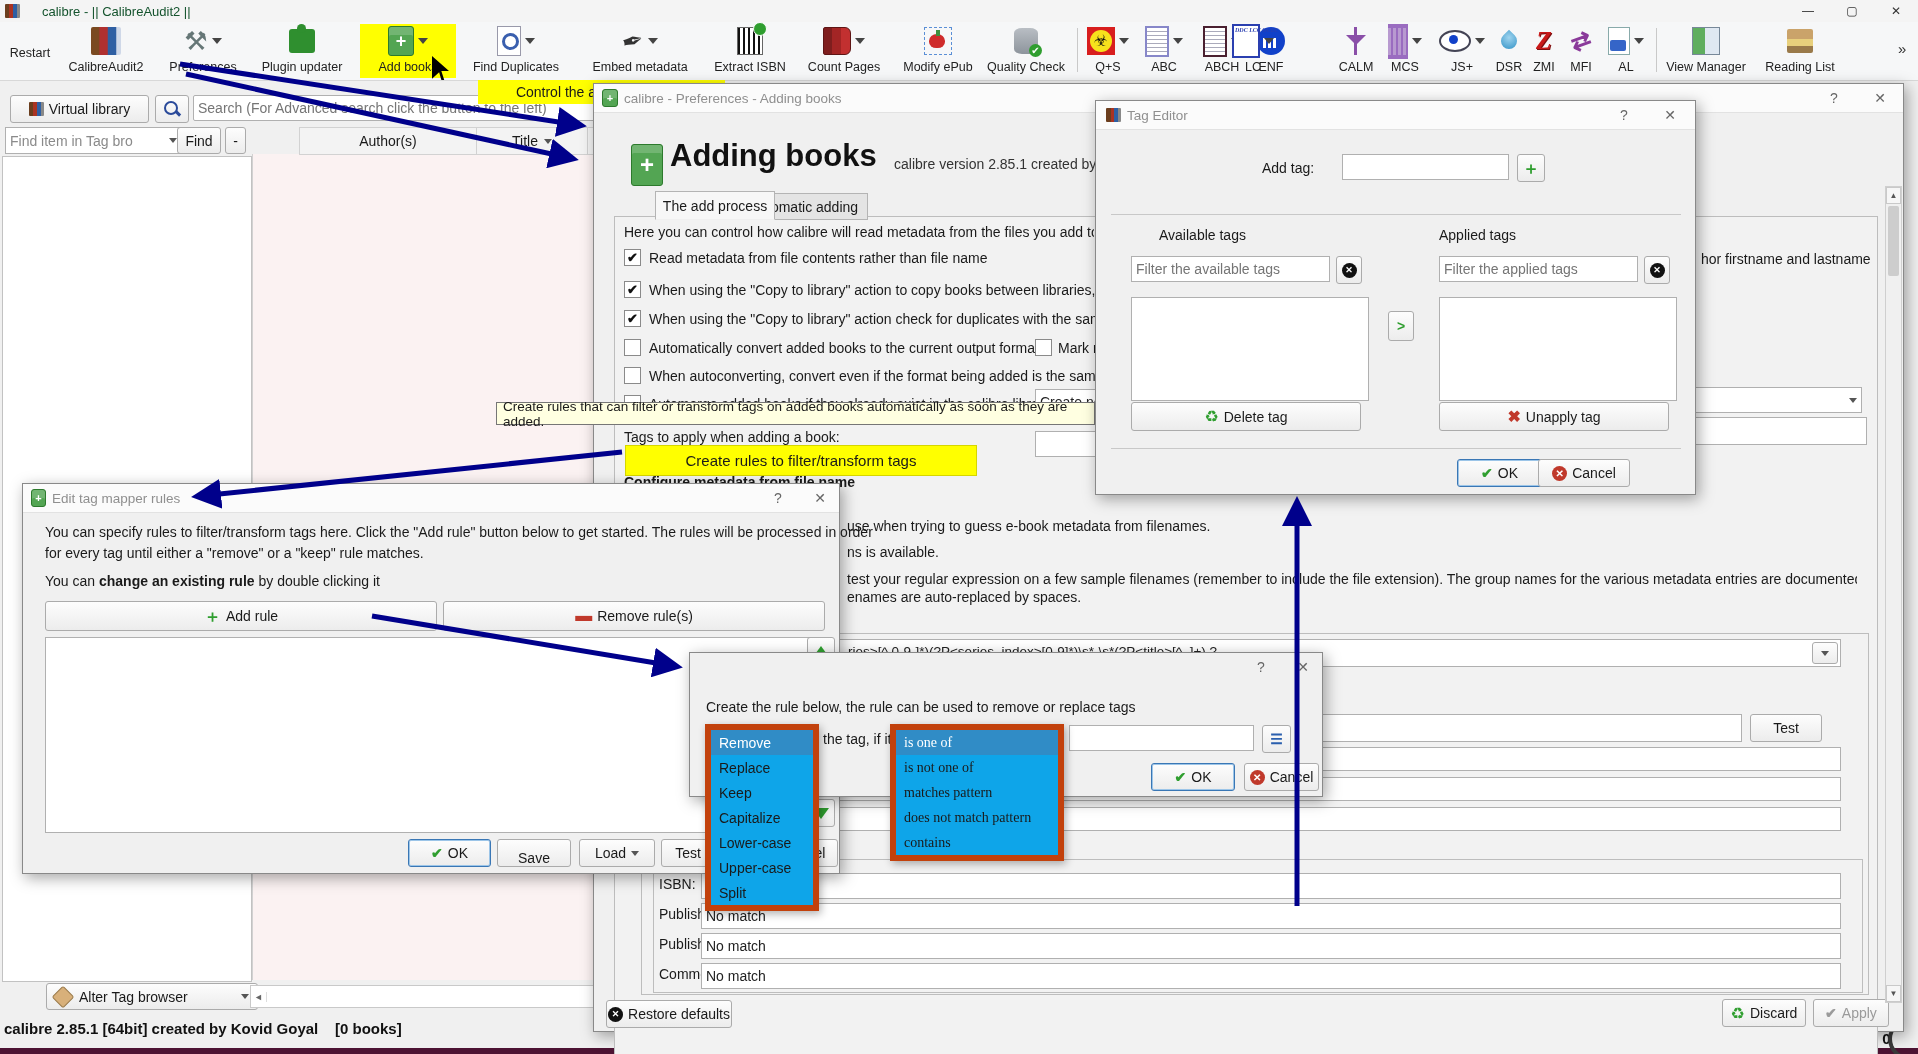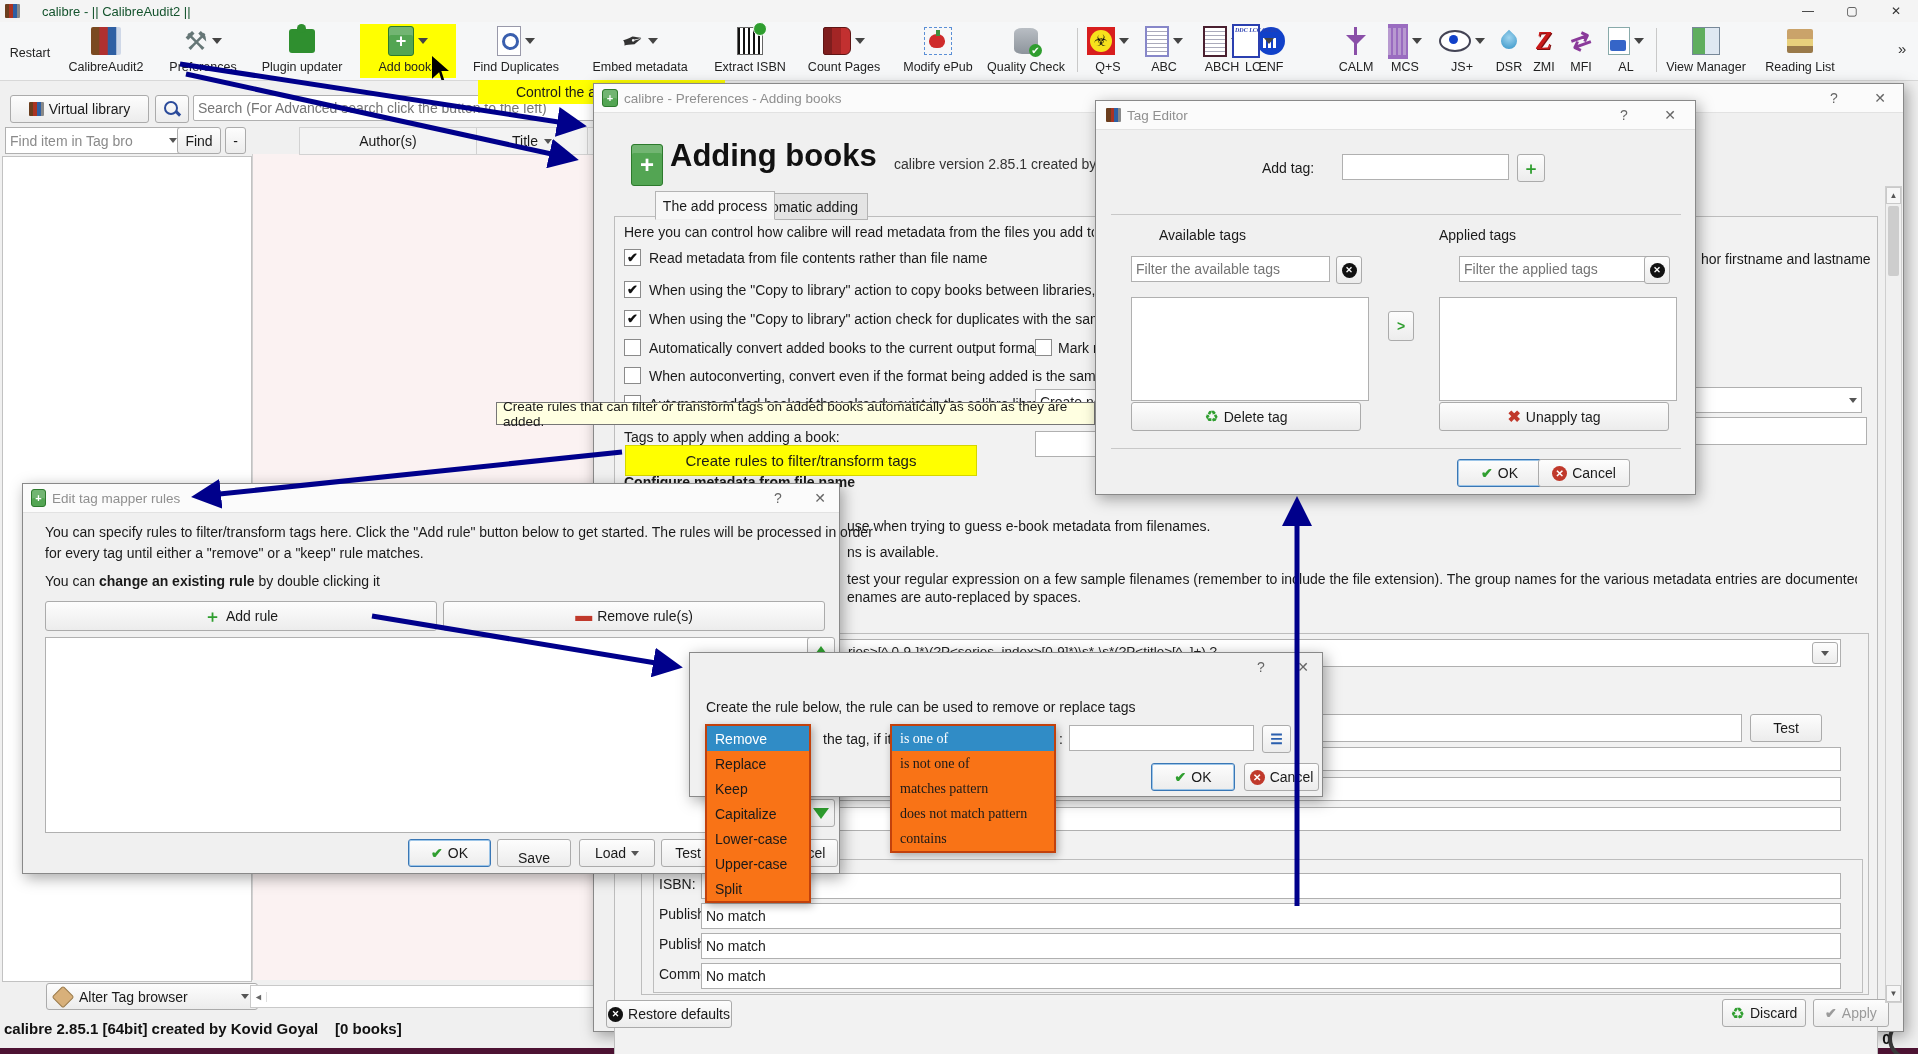--- a/index.html
+++ b/index.html
@@ -82,21 +82,21 @@
   .ok-ic{color:#2f9e2f;font-weight:bold;}
   .cancel-ic{width:15px;height:15px;border-radius:50%;background:#c0392b;color:#fff;font-size:10px;line-height:15px;text-align:center;font-weight:bold;}
   .black-x{width:15px;height:15px;border-radius:50%;background:#111;color:#fff;font-size:9px;line-height:15px;text-align:center;font-weight:bold;}
   .recycle-ic{color:#2f9e2f;font-size:16px;}
   .redx-ic{color:#c0392b;font-weight:bold;font-size:16px;}
   .plus-ic{color:#2f9e2f;font-weight:bold;font-size:17px;}
   .minus-ic{color:#c0392b;font-weight:bold;font-size:17px;}
   .gr-up{width:0;height:0;border-left:8px solid transparent;border-right:8px solid transparent;border-bottom:11px solid #2f9e2f;}
   .gr-down{width:0;height:0;border-left:8px solid transparent;border-right:8px solid transparent;border-top:11px solid #2f9e2f;}
   
-  .ddpanel{background:#f97316;border:2px solid #c2410c;box-shadow:2px 3px 8px rgba(0,0,0,.3);}
+  .ddpanel{background:#0ea5e9;border:6px solid #c2410c;box-shadow:2px 3px 8px rgba(0,0,0,.3);}
   .dditem{height:25px;display:flex;align-items:center;padding:0 8px;font-size:14px;color:#1a1a1a;}
   .dditem.sel{background:#308cc6;color:#fff;}
   
   .sb{background:#f0f0f0;border:1px solid #cfcfcf;}
   .sb-btn{background:#f6f6f6;border:1px solid #c9c9c9;display:flex;align-items:center;justify-content:center;font-size:8px;color:#555;}
   .sb-thumb{background:#cdcdcd;border-radius:2px;}
   
   svg.overlay{position:absolute;left:0;top:0;z-index:50;pointer-events:none;}
   .tab{position:absolute;display:flex;align-items:center;justify-content:center;font-size:14px;border:1px solid #b4b4b4;}
   .tab.active{background:#f7f7f7;border-bottom:1px solid #f0f0f0;z-index:2;}
@@ -507,21 +507,21 @@
 
   <span class="abs lbl" style="left:35px;top:126px;margin-left:28px;">Available tags</span>
   <span class="abs lbl" style="left:343px;top:126px;">Applied tags</span>
 
   <div class="abs" style="left:35px;top:155px;width:199px;height:26px;">
     <input class="in" style="width: 100%; height: 100%; box-sizing: border-box;" placeholder="Filter the available tags">
   </div>
   <div class="abs btn" style="left:240px;top:155px;width:24px;height:26px;">
       <span class="black-x">✕</span>
     </div>
-  <div class="abs" style="left:363px;top:155px;width:199px;height:26px;">
+  <div class="abs" style="left:343px;top:155px;width:199px;height:26px;">
     <input class="in" style="width: 100%; height: 100%; box-sizing: border-box;" placeholder="Filter the applied tags">
   </div>
   <div class="abs btn" style="left:548px;top:155px;width:24px;height:26px;">
       <span class="black-x">✕</span>
     </div>
 
   <div class="abs in" style="left:35px;top:196px;width:228px;height:102px;"></div>
   <div class="abs in" style="left:343px;top:196px;width:228px;height:102px;"></div>
   <div class="abs btn" style="left:292px;top:210px;width:24px;height:28px;">
       <span style="color:#2f9e2f;font-weight:bold;">&gt;</span>

